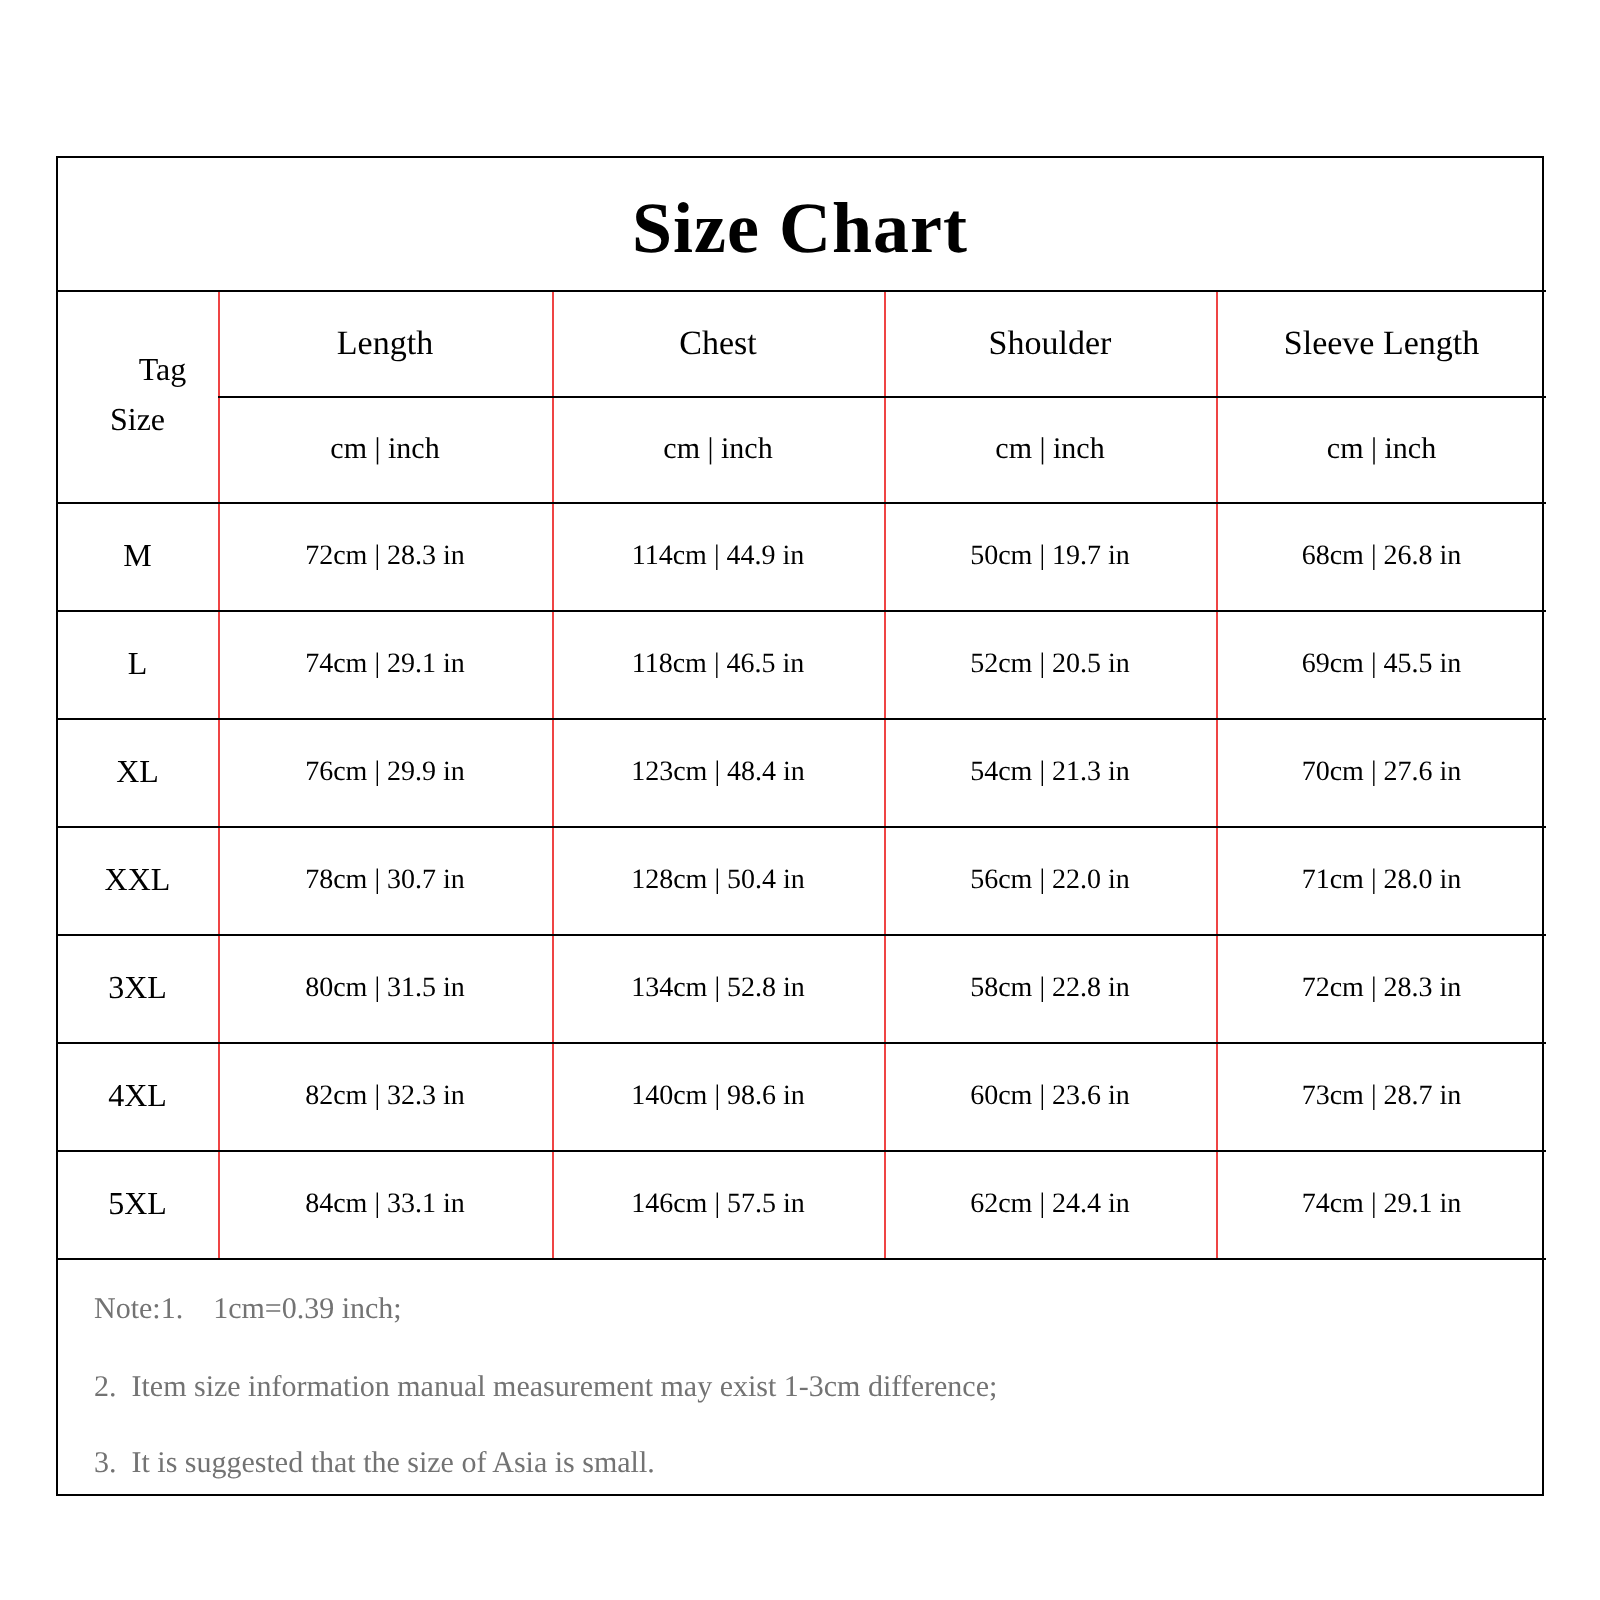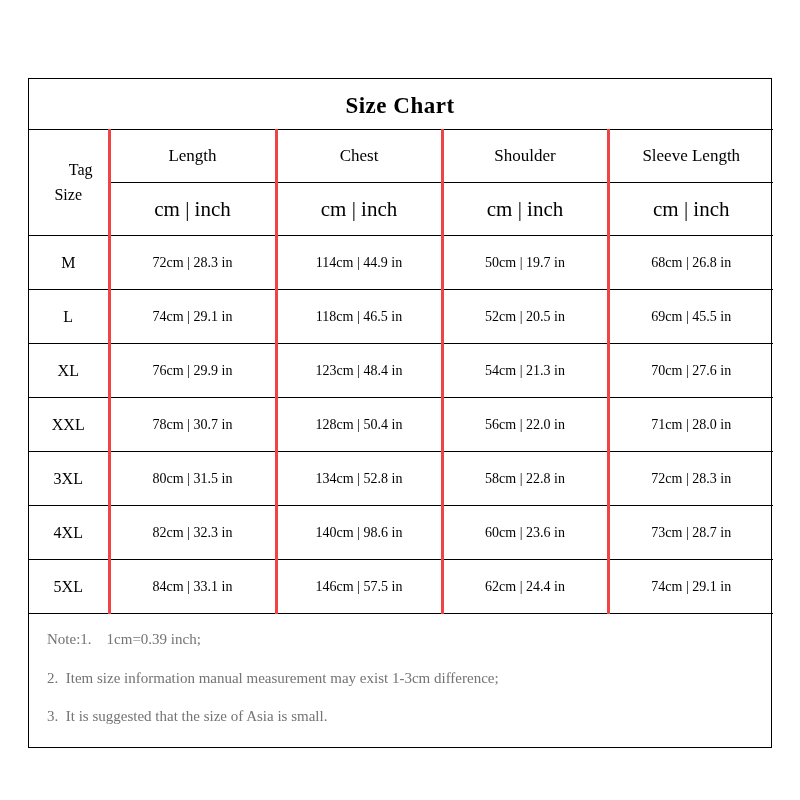--- a/index.html
+++ b/index.html
@@ -26,21 +26,21 @@
     left: 28px;
     top: 78px;
     width: 744px;
     height: 670px;
     border: 1px solid #000000;
     box-sizing: border-box;
     background: #ffffff;
   }
   .chart-title {
     text-align: center;
-    font-size: 23px;
+    font-size: 36px;
     font-weight: bold;
     letter-spacing: 0.5px;
     padding-top: 14px;
     padding-bottom: 10px;
     font-family: "Liberation Serif", serif;
   }
   table.size-table {
     border-collapse: collapse;
     width: 744px;
     margin: 0;
@@ -50,35 +50,35 @@
   table.size-table th {
     border: 1px solid #000000;
     border-left: none;
     border-right: none;
     text-align: center;
     font-weight: normal;
     font-family: "Liberation Serif", serif;
   }
   table.size-table td.vline,
   table.size-table th.vline {
-    border-left: 3px solid #ef4444;
+    border-left: 1px solid #ef4444;
   }
   col.c0 { width: 80px; }
   col.c1 { width: 167px; }
   col.c2 { width: 166px; }
   col.c3 { width: 166px; }
   col.c4 { width: 165px; }
 
   .hdr-main {
     font-size: 17px;
     font-weight: bold;
     height: 50px;
   }
   .hdr-unit {
-    font-size: 21px;
+    font-size: 15px;
     font-weight: bold;
     height: 50px;
   }
   .tagcell {
     font-size: 16px;
     font-weight: bold;
     line-height: 1.55;
     vertical-align: middle;
   }
   .tagcell .l1 { display: block; padding-left: 25px; }

